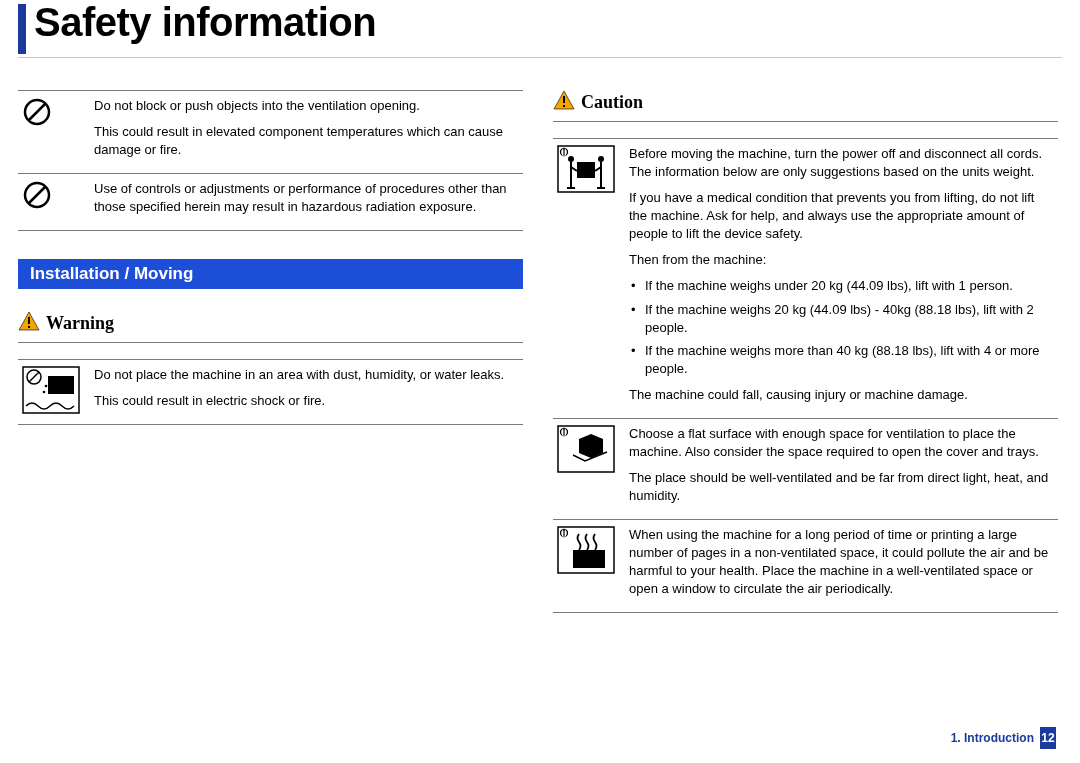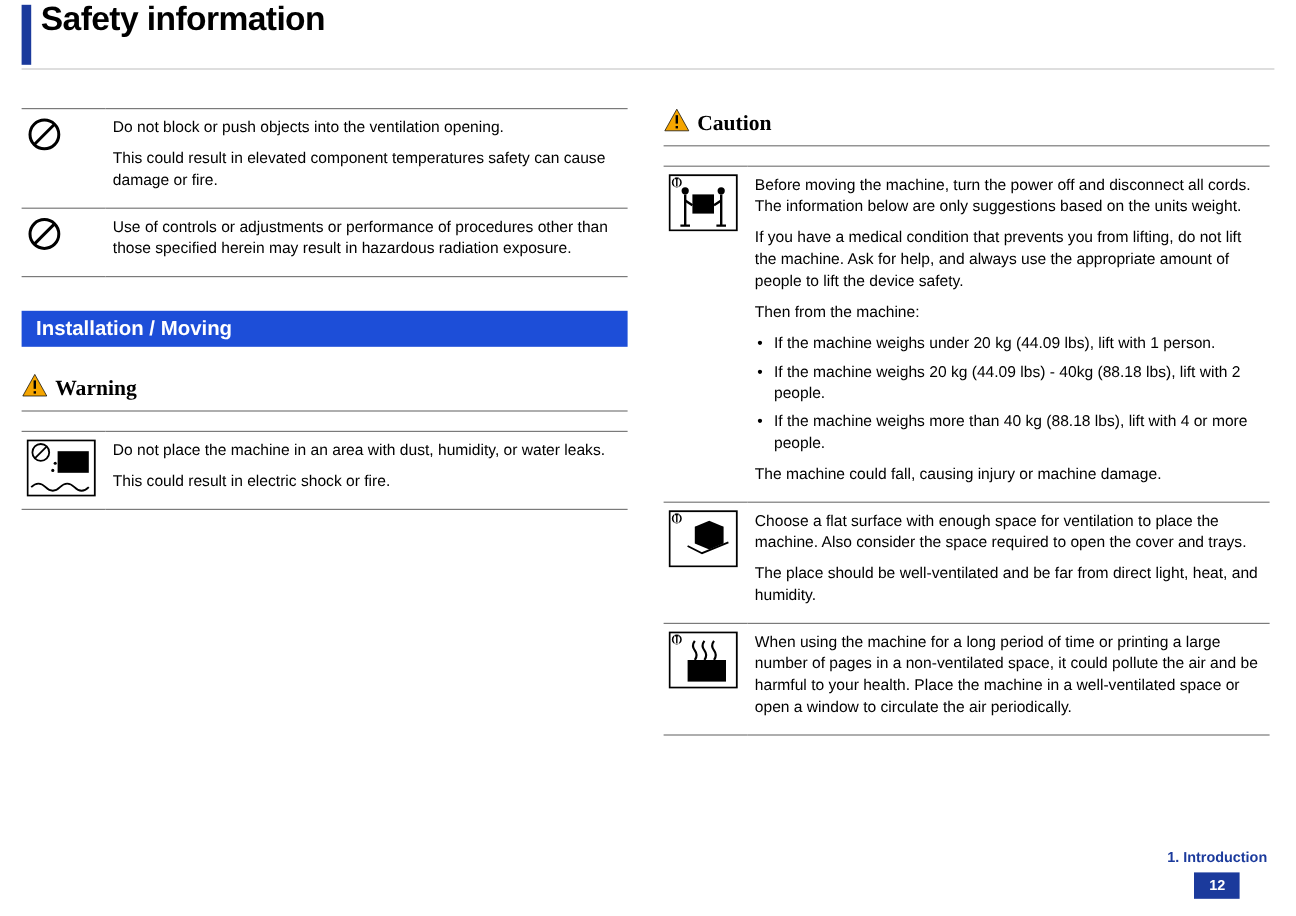--- a/index.html
+++ b/index.html
@@ -17,21 +17,21 @@
     align-items: flex-start;
     gap: 8px;
   }
   .accent-bar {
     width: 8px;
     height: 50px;
     background: #1b3a9c;
     margin-top: 4px;
   }
   .page-title {
-    font-size: 28px;
+    font-size: 40px;
     font-weight: 700;
     letter-spacing: -0.5px;
   }
   .hr-line {
     border: none;
     border-top: 1px solid #c8c8c8;
     margin: 3px 0 16px 0;
   }
   .columns {
     display: flex;
@@ -92,27 +92,26 @@
     top: 0;
   }
   .footer {
     position: absolute;
     bottom: 14px;
     right: 24px;
     display: flex;
     align-items: center;
     gap: 6px;
     font-size: 12px;
-    flex-direction: column;
   }
   .footer-label { color: #1b3a9c; font-weight: 700; }
   .page-num {
     background: #1b3a9c;
     color: #fff;
-    width: 38px;
+    width: 16px;
     height: 22px;
     display: flex;
     align-items: center;
     justify-content: center;
     font-weight: 700;
     font-size: 12px;
   }
 </style>
 </head>
 <body>
@@ -131,21 +130,21 @@
       <tbody>
           <tr>
         <td class="icon-cell">
           <svg width="30" height="30" viewBox="0 0 30 30">
                 <circle cx="15" cy="15" r="12" fill="none" stroke="#000" stroke-width="2.5"></circle>
                 <line x1="7" y1="23" x2="23" y2="7" stroke="#000" stroke-width="2.5"></line>
               </svg>
         </td>
         <td>
           <div class="para">Do not block or push objects into the ventilation opening.</div>
-          <div class="para">This could result in elevated component temperatures safety can cause damage or fire.</div>
+          <div class="para">This could result in elevated component temperatures which can cause damage or fire.</div>
         </td>
       </tr>
       <tr>
         <td class="icon-cell">
           <svg width="30" height="30" viewBox="0 0 30 30">
                 <circle cx="15" cy="15" r="12" fill="none" stroke="#000" stroke-width="2.5"></circle>
                 <line x1="7" y1="23" x2="23" y2="7" stroke="#000" stroke-width="2.5"></line>
               </svg>
         </td>
         <td>

